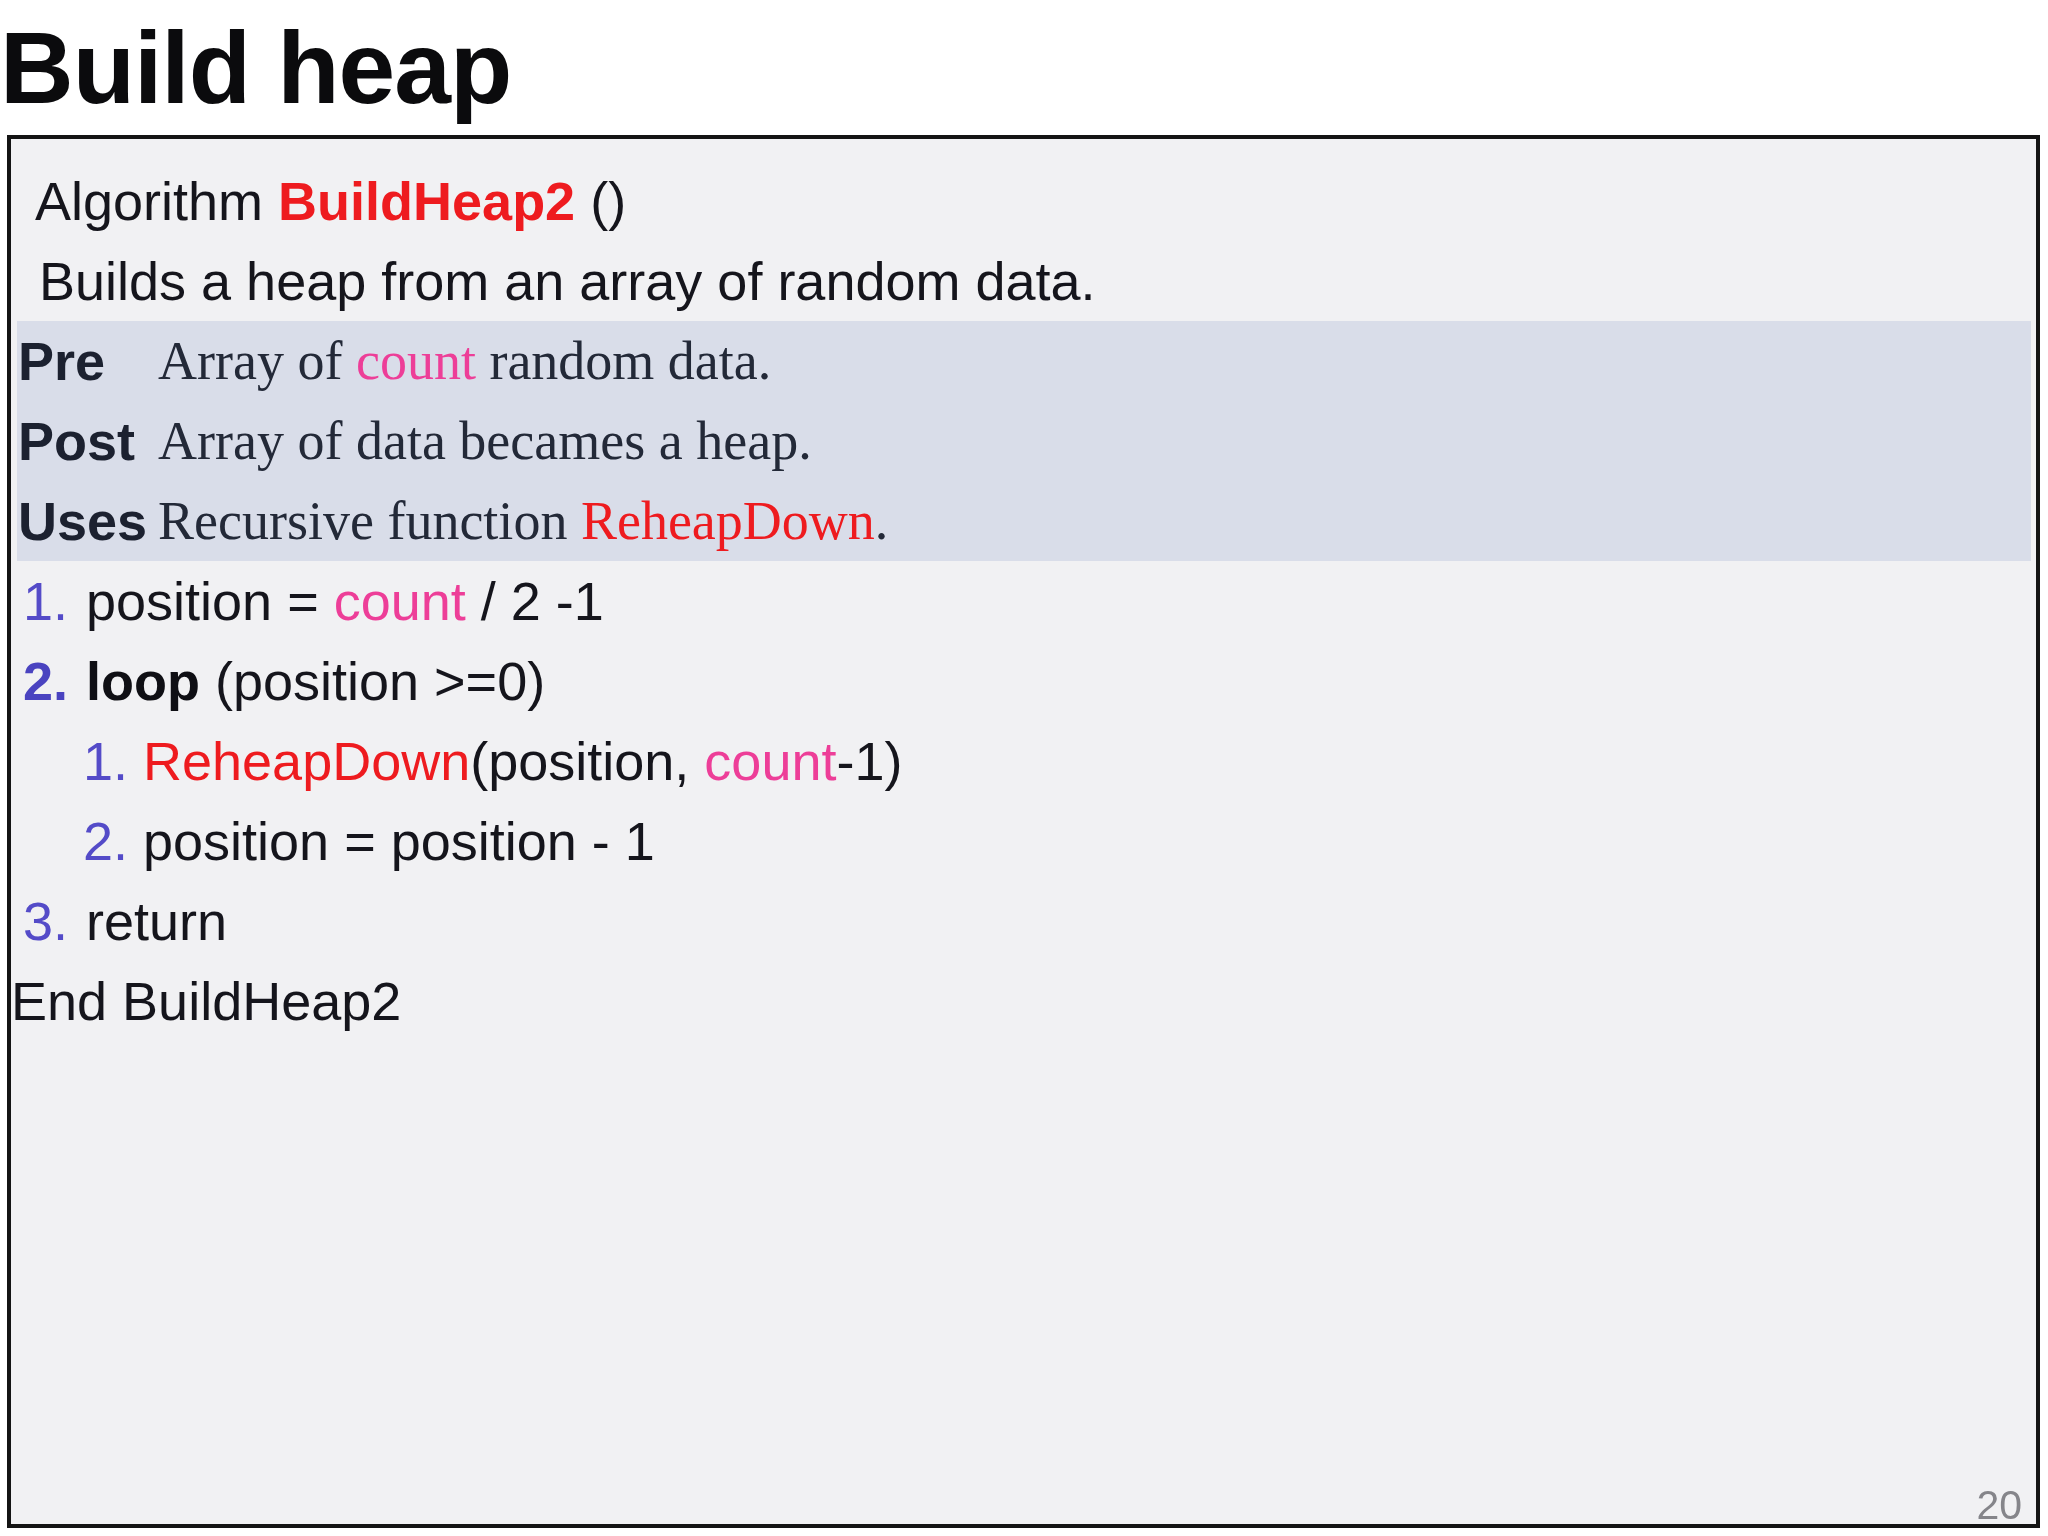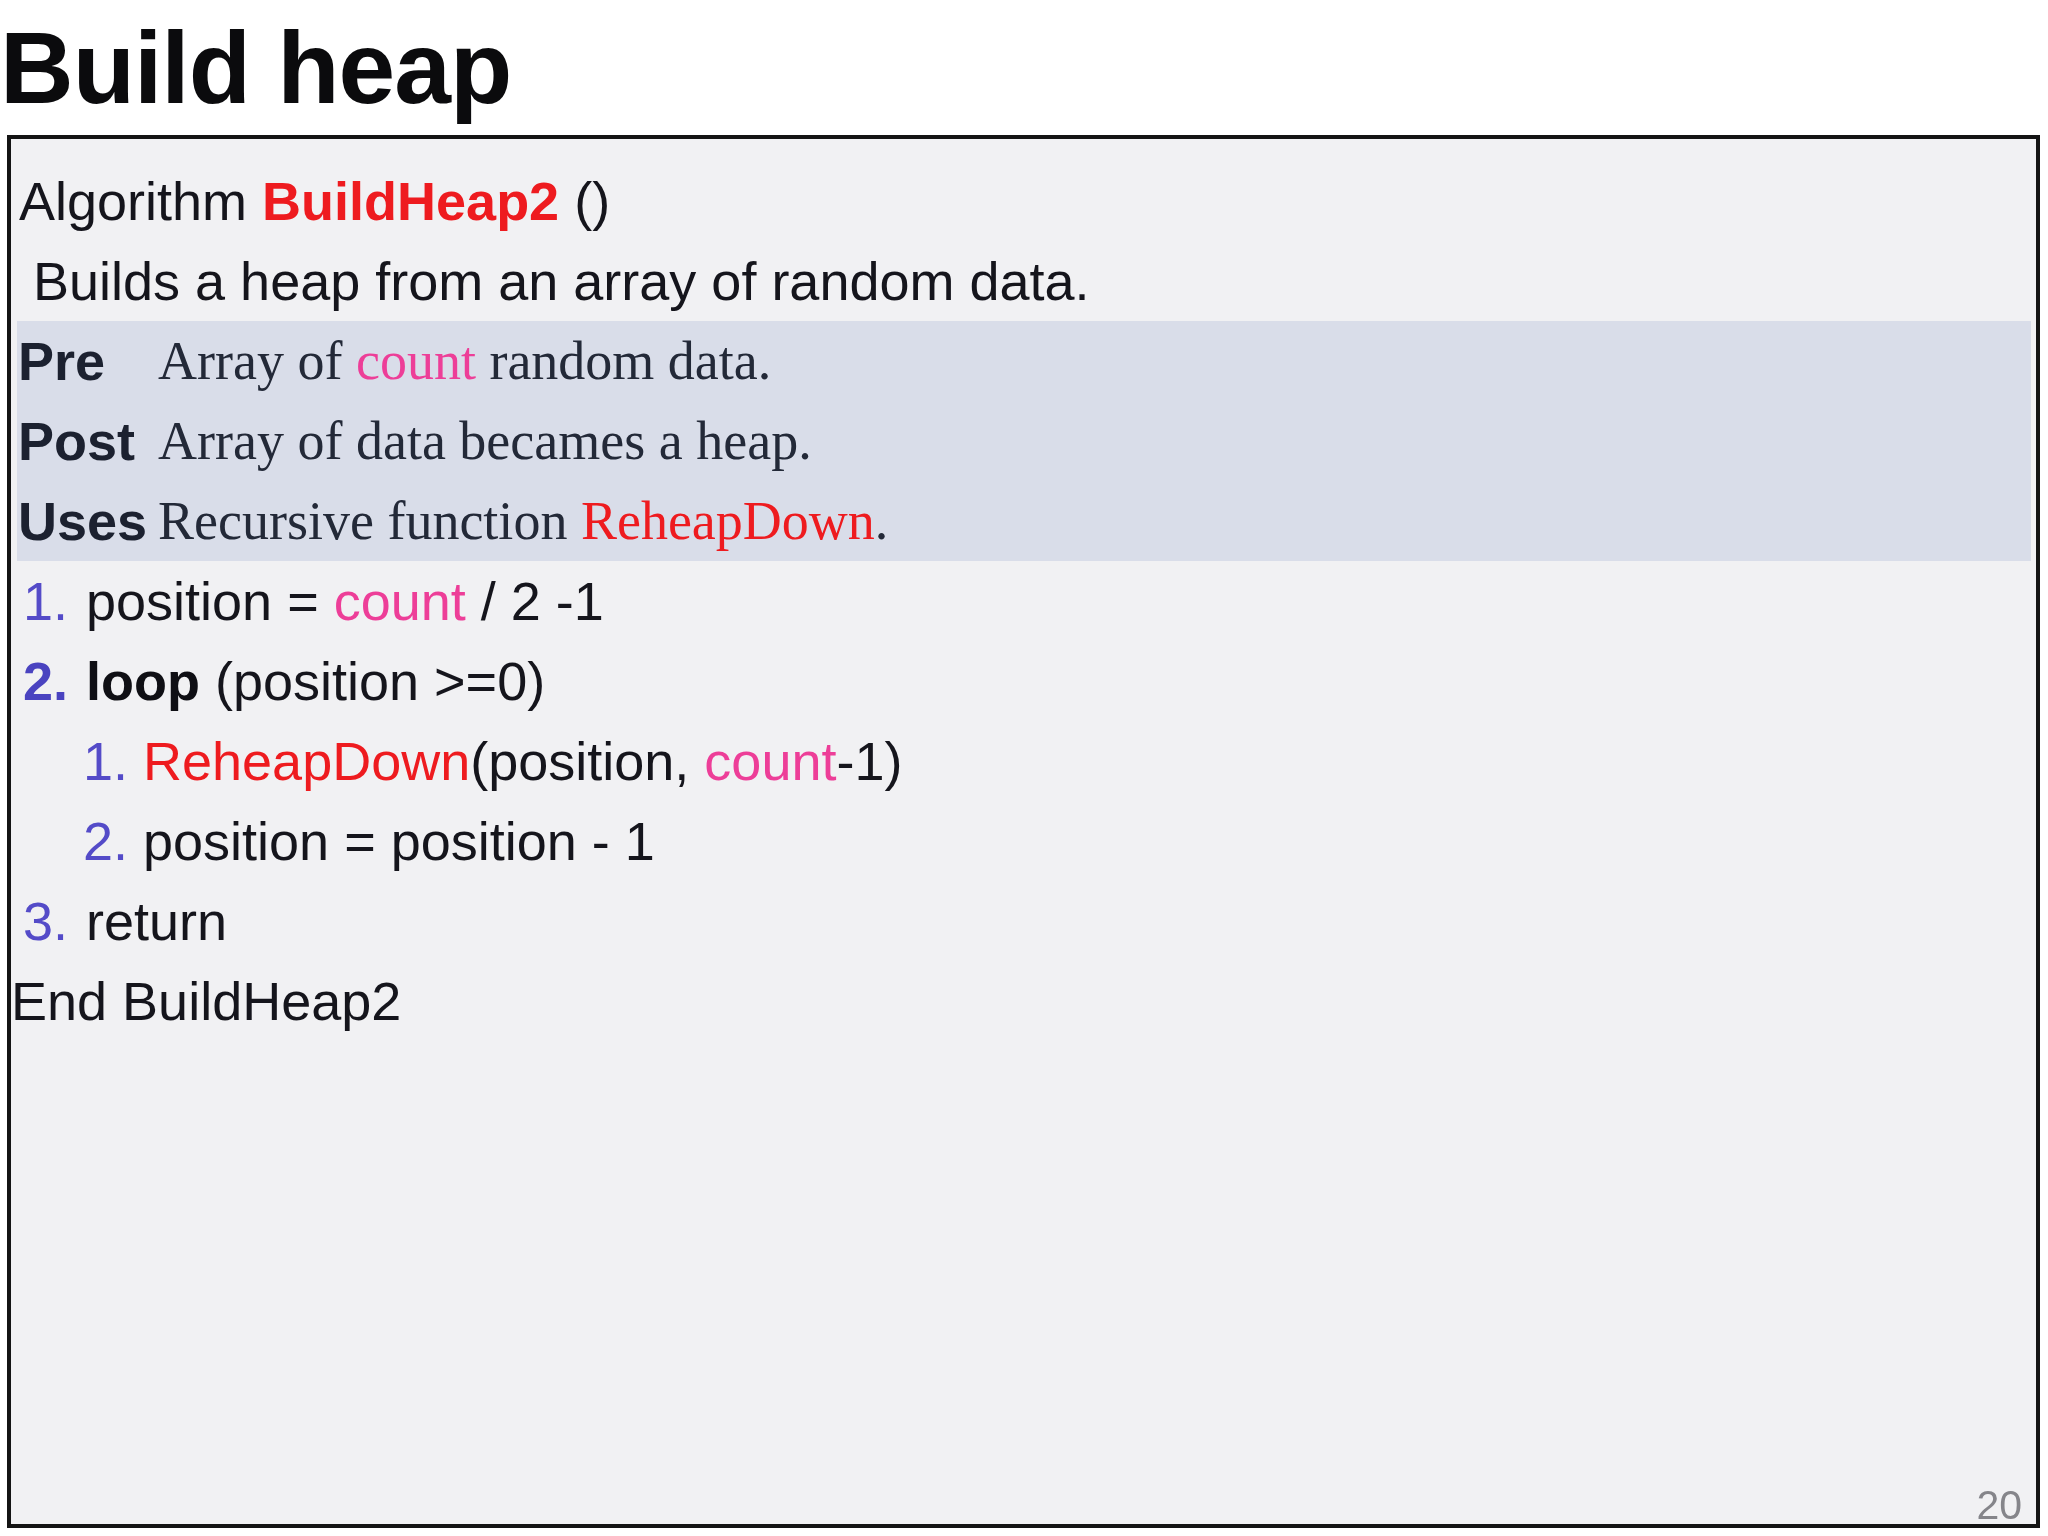--- a/index.html
+++ b/index.html
@@ -33,22 +33,22 @@
     border: 4px solid #141414;
     padding-top: 22px;
   }
   .line {
     height: 80px;
     line-height: 80px;
     font-size: 54px;
     color: #15151c;
     white-space: pre-wrap;
   }
-  .line-header { padding-left: 8px; }
-  .line-desc   { padding-left: 22px; }
+  .line-header { padding-left: 24px; }
+  .line-desc   { padding-left: 28px; }
   .algo-name { color: #ee1b1f; font-weight: 700; }
   .red  { color: #ee1b1f; }
   .pink { color: #ed3e98; }
   .band {
     margin: 0 5px 0 6px;
     background: #d9dde9;
   }
   .cond {
     display: flex;
     height: 80px;

